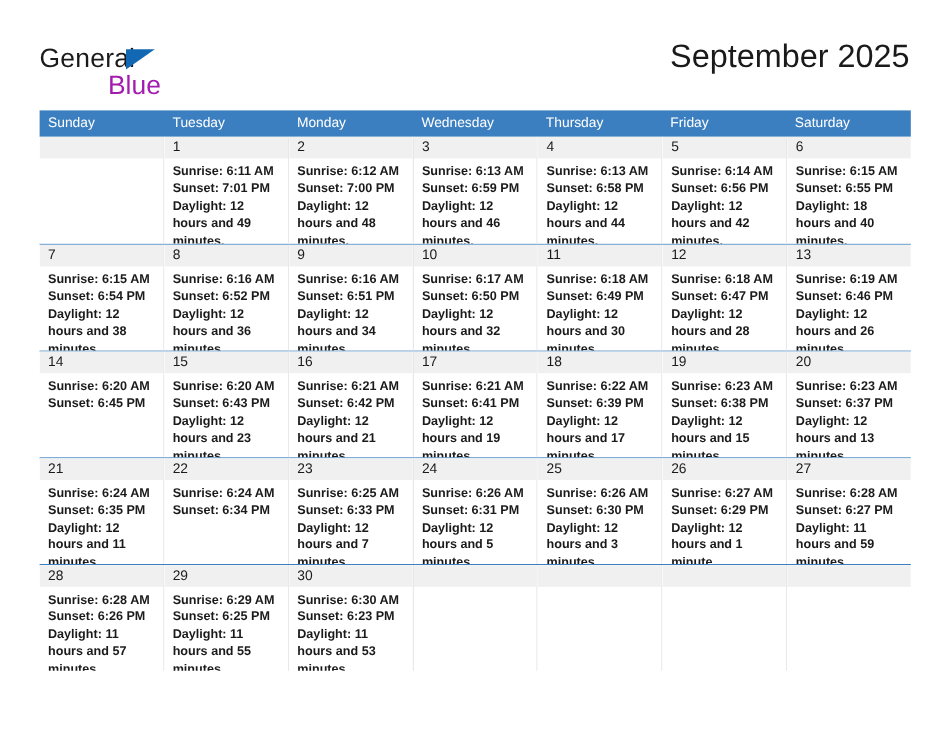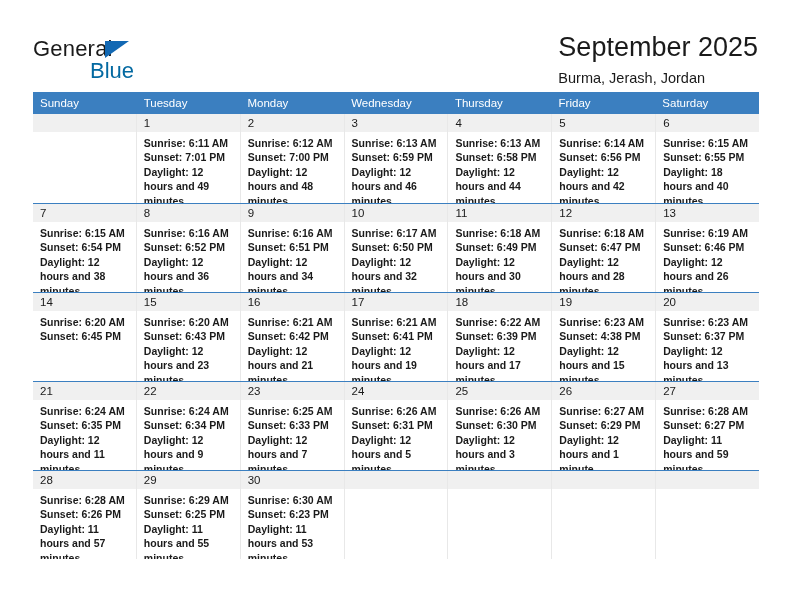--- a/index.html
+++ b/index.html
@@ -52,21 +52,21 @@
     width: 0;
     height: 0;
     border-left: 24px solid #1268b3;
     border-bottom: 17px solid transparent;
   }
   .logo-blue {
     position: absolute;
     left: 57px;
     top: 22px;
     font-size: 22px;
-    color: #0369a1;
+    color: #a21caf;
     font-family: "Liberation Sans", sans-serif;
   }
   .title-block {
     position: absolute;
     right: 34px;
     top: 30px;
     text-align: left;
     margin-left: 14px;
   }
   .cal-title {
@@ -159,21 +159,20 @@
   <div class="header">
 
     <div class="logo">
       <span class="logo-general">General</span>
       <span class="logo-tri"></span>
       <span class="logo-blue">Blue</span>
     </div>
 
     <div class="title-block">
       <div class="cal-title">September 2025</div>
-      <div class="cal-subtitle">Burma, Jerash, Jordan</div>
     </div>
 
   </div>
 
   <div class="calendar">
 
     <div class="dow-row">
       <div class="dow">Sunday</div>
       <div class="dow">Tuesday</div>
       <div class="dow">Monday</div>
@@ -337,21 +336,21 @@
             <div class="cell-body">
               <div>Sunrise: 6:22 AM</div>
               <div>Sunset: 6:39 PM</div>
               <div class="daylight">Daylight: 12 hours and 17 minutes.</div>
             </div>
           </div>
           <div class="cell">
             <span class="daynum">19</span>
             <div class="cell-body">
               <div>Sunrise: 6:23 AM</div>
-              <div>Sunset: 4:38 PM</div>
+              <div>Sunset: 6:38 PM</div>
               <div class="daylight">Daylight: 12 hours and 15 minutes.</div>
             </div>
           </div>
           <div class="cell">
             <span class="daynum">20</span>
             <div class="cell-body">
               <div>Sunrise: 6:23 AM</div>
               <div>Sunset: 6:37 PM</div>
               <div class="daylight">Daylight: 12 hours and 13 minutes.</div>
             </div>
@@ -364,21 +363,20 @@
               <div>Sunrise: 6:24 AM</div>
               <div>Sunset: 6:35 PM</div>
               <div class="daylight">Daylight: 12 hours and 11 minutes.</div>
             </div>
           </div>
           <div class="cell">
             <span class="daynum">22</span>
             <div class="cell-body">
               <div>Sunrise: 6:24 AM</div>
               <div>Sunset: 6:34 PM</div>
-              <div class="daylight">Daylight: 12 hours and 9 minutes.</div>
             </div>
           </div>
           <div class="cell">
             <span class="daynum">23</span>
             <div class="cell-body">
               <div>Sunrise: 6:25 AM</div>
               <div>Sunset: 6:33 PM</div>
               <div class="daylight">Daylight: 12 hours and 7 minutes.</div>
             </div>
           </div>

